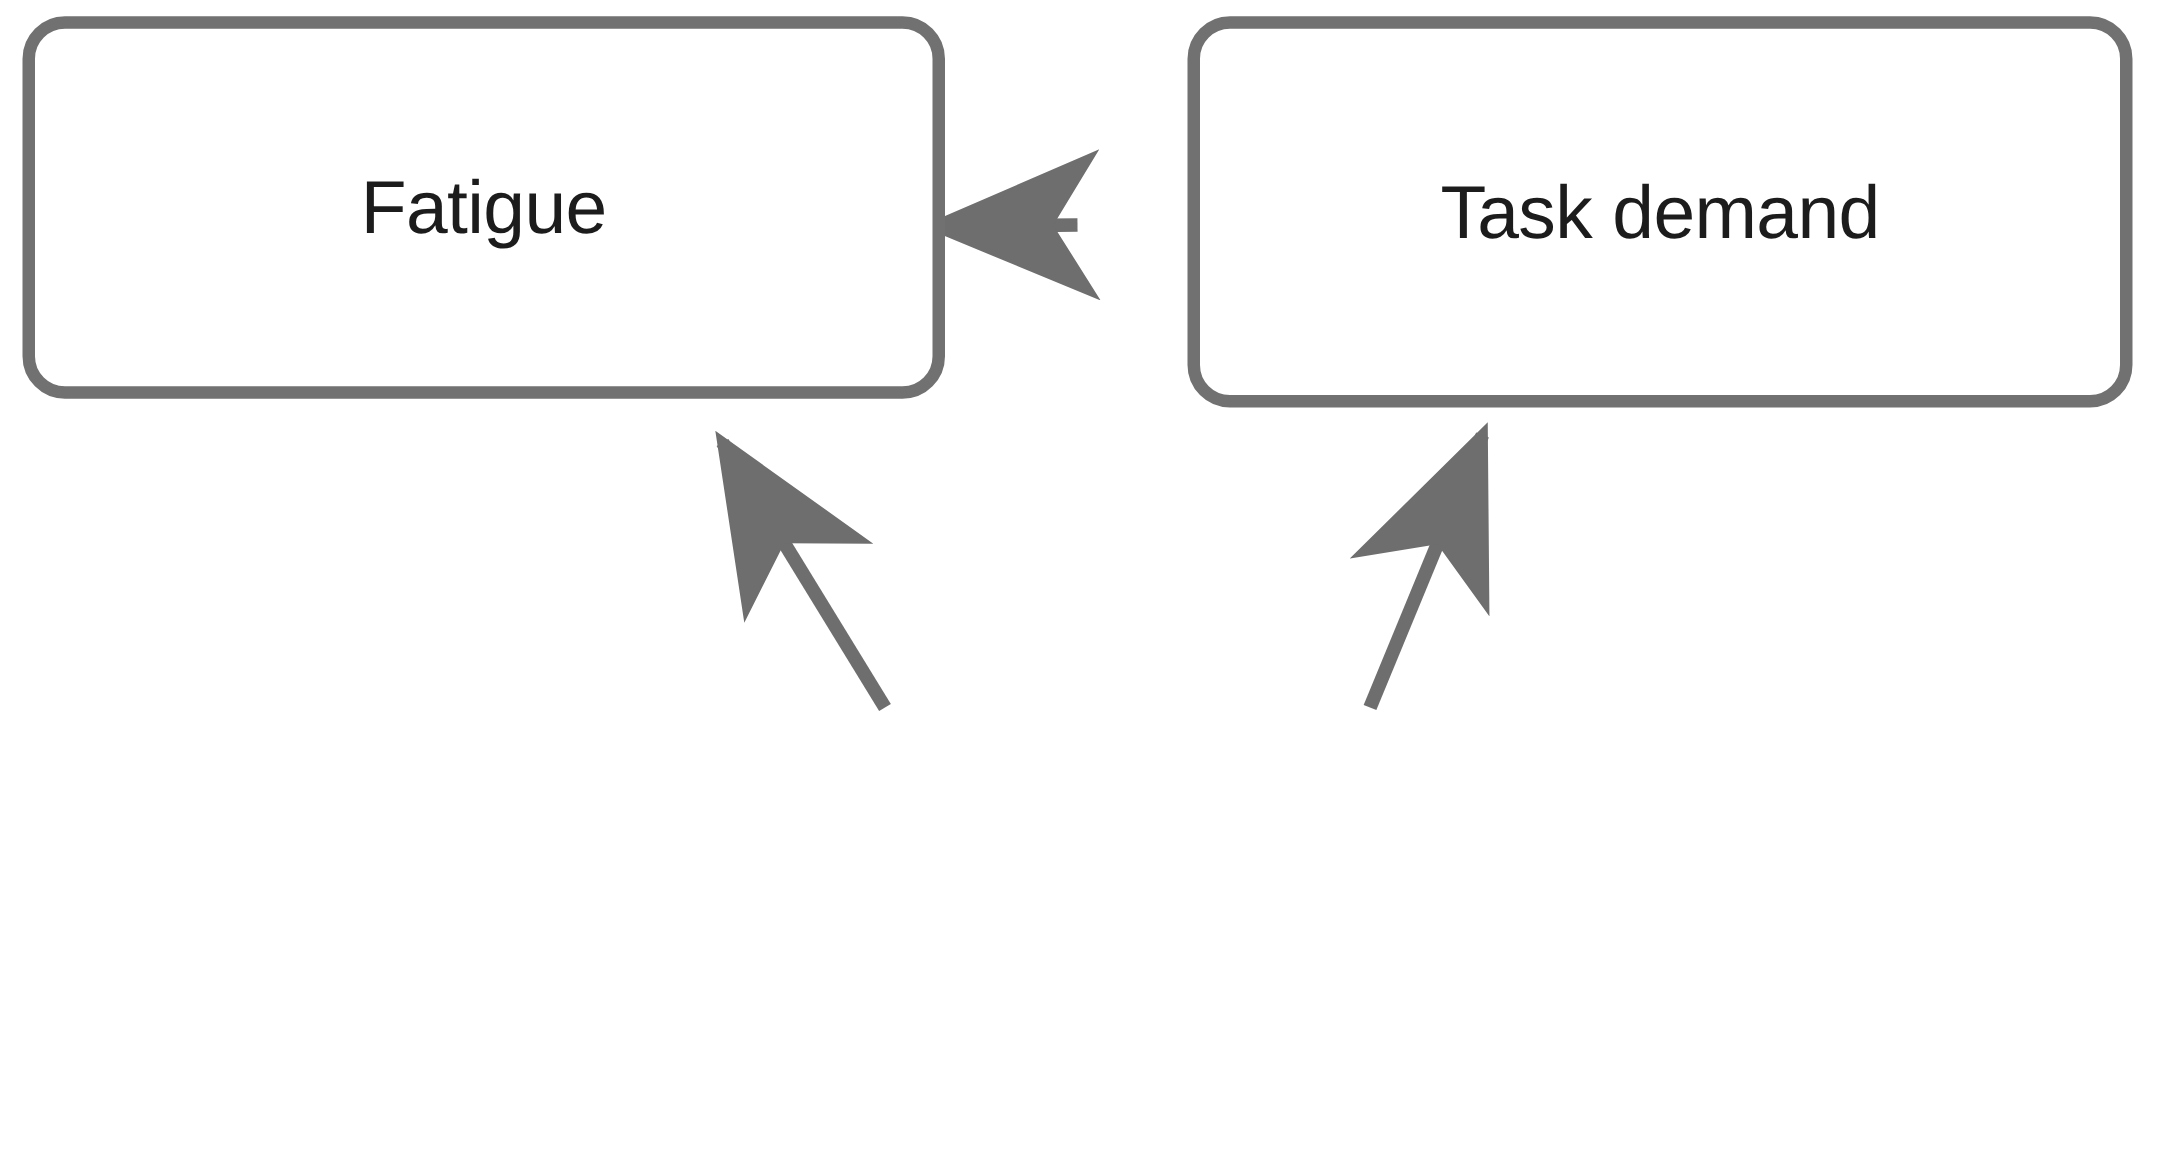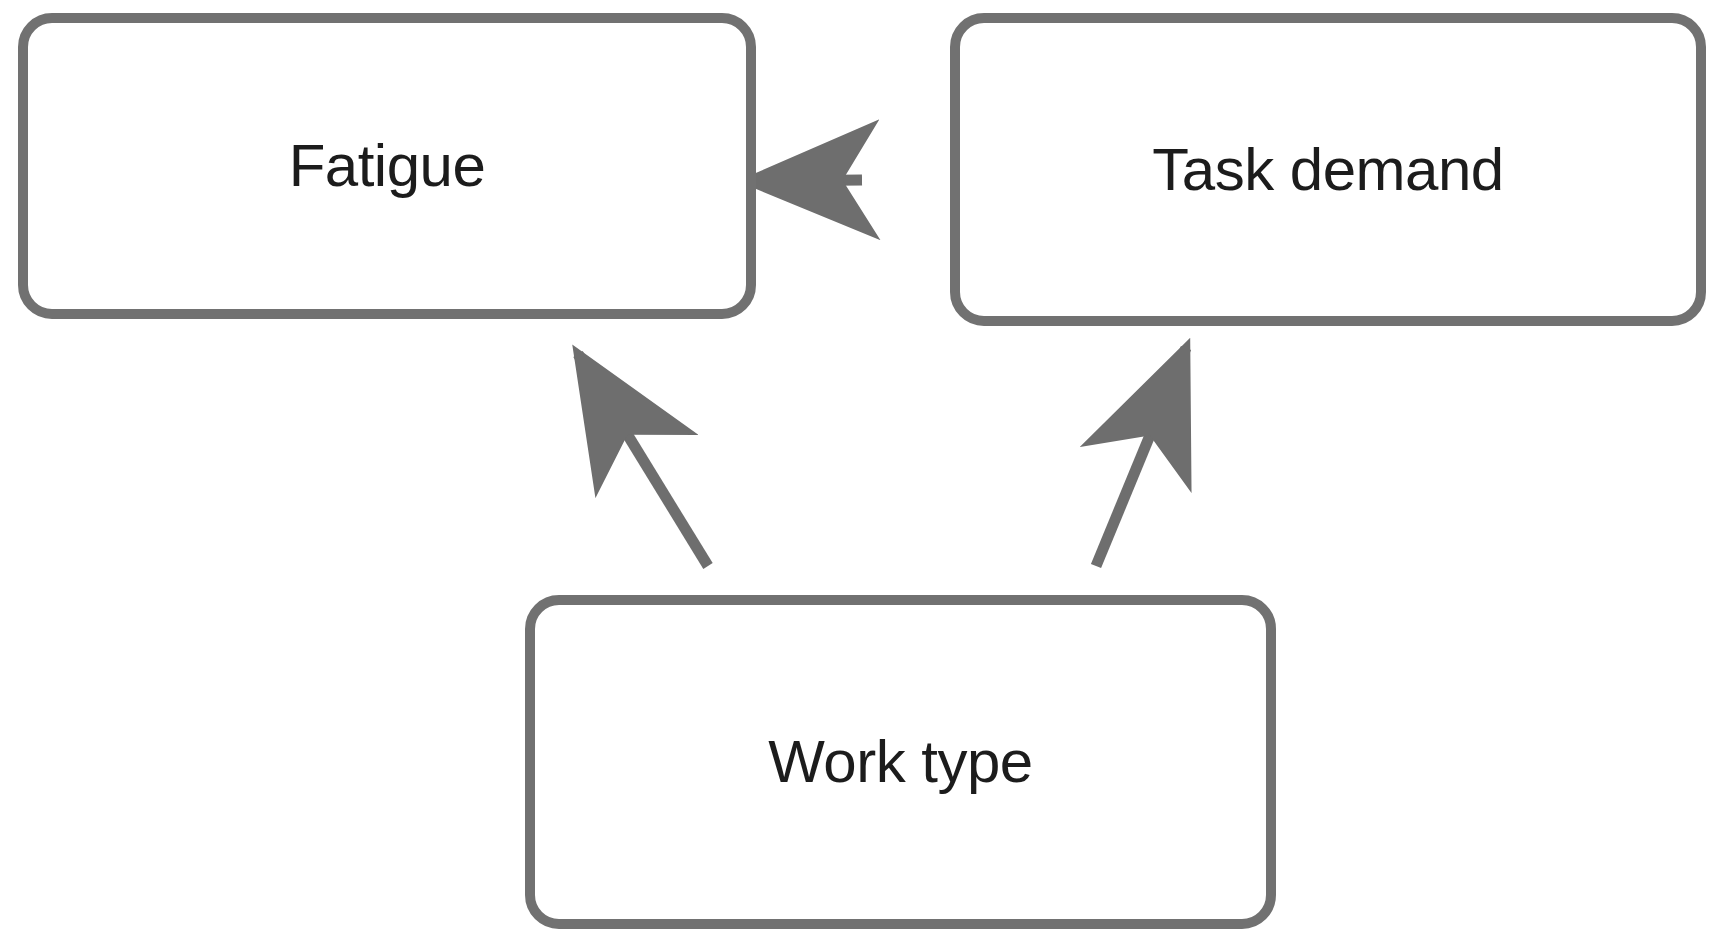--- a/index.html
+++ b/index.html
@@ -98,17 +98,14 @@
   </svg>
 
   <div class="node" id="node-fatigue">
     <div class="node-label">Fatigue</div>
   </div>
 
   <div class="node" id="node-drivers">
     <div class="node-label">Task demand</div>
   </div>
 
-  <div class="node" id="node-worktype">
-    <div class="node-label">Work type</div>
-  </div>
 
 </div>
 
 </body></html>

